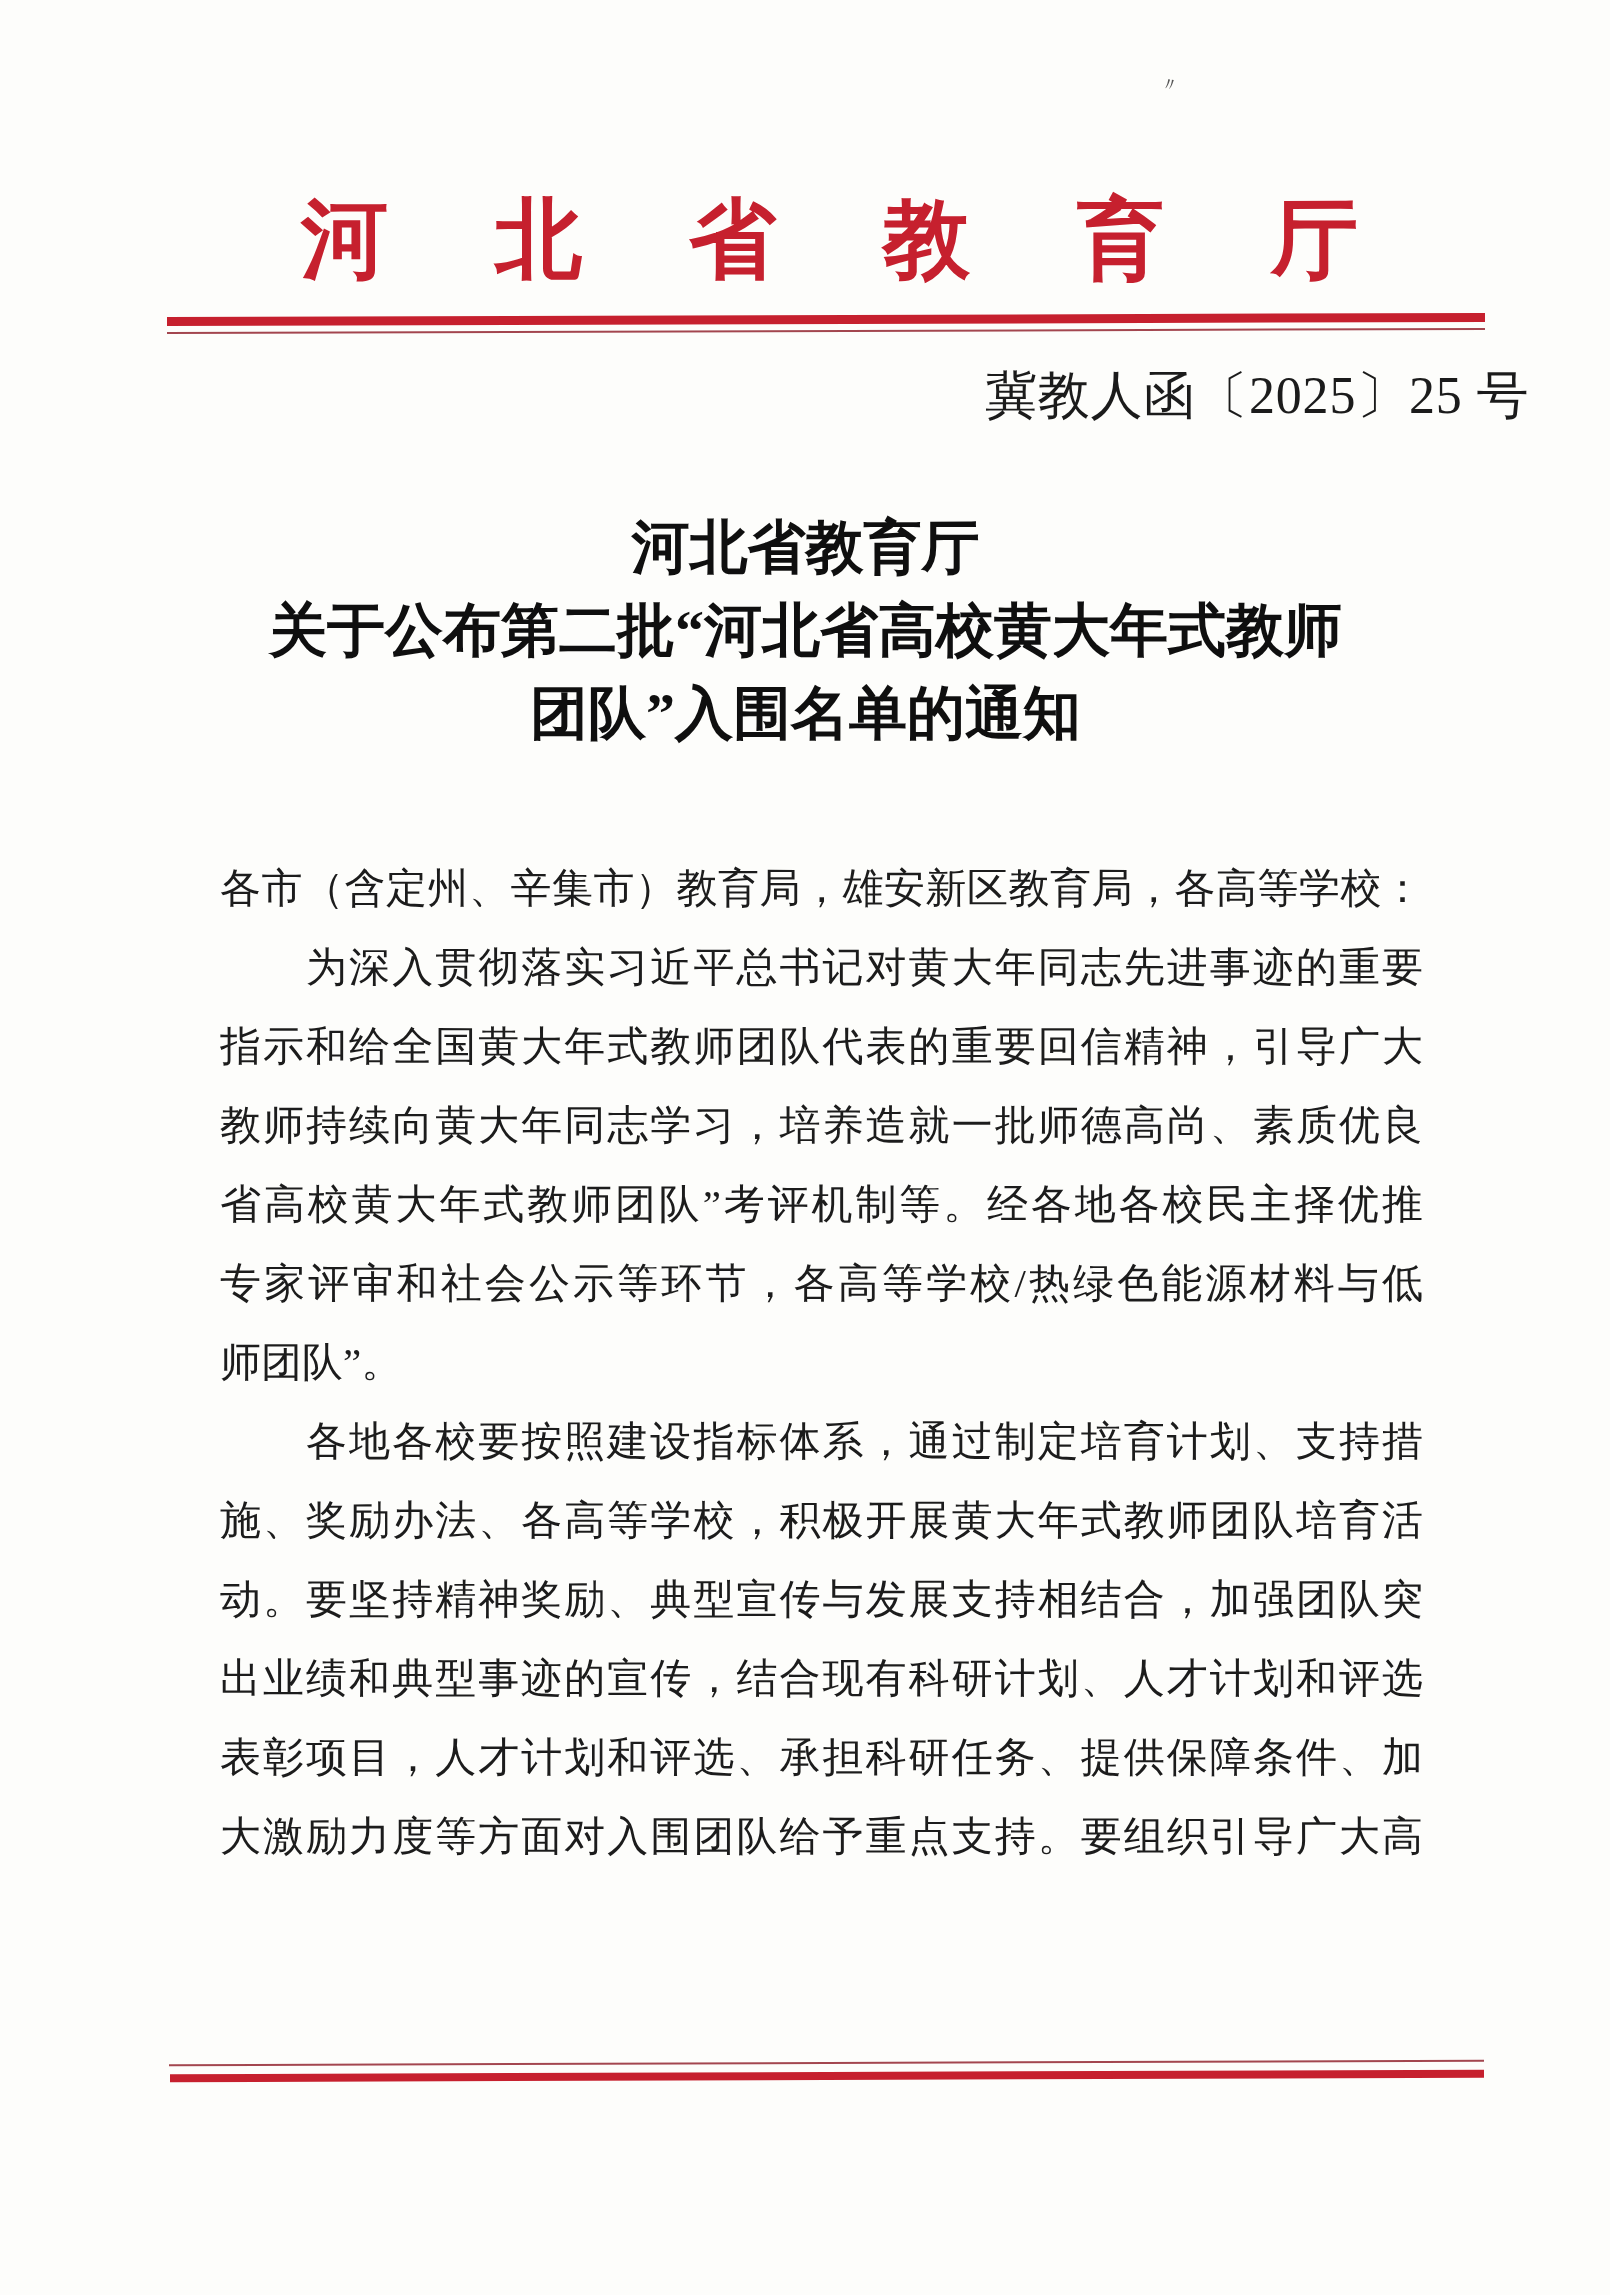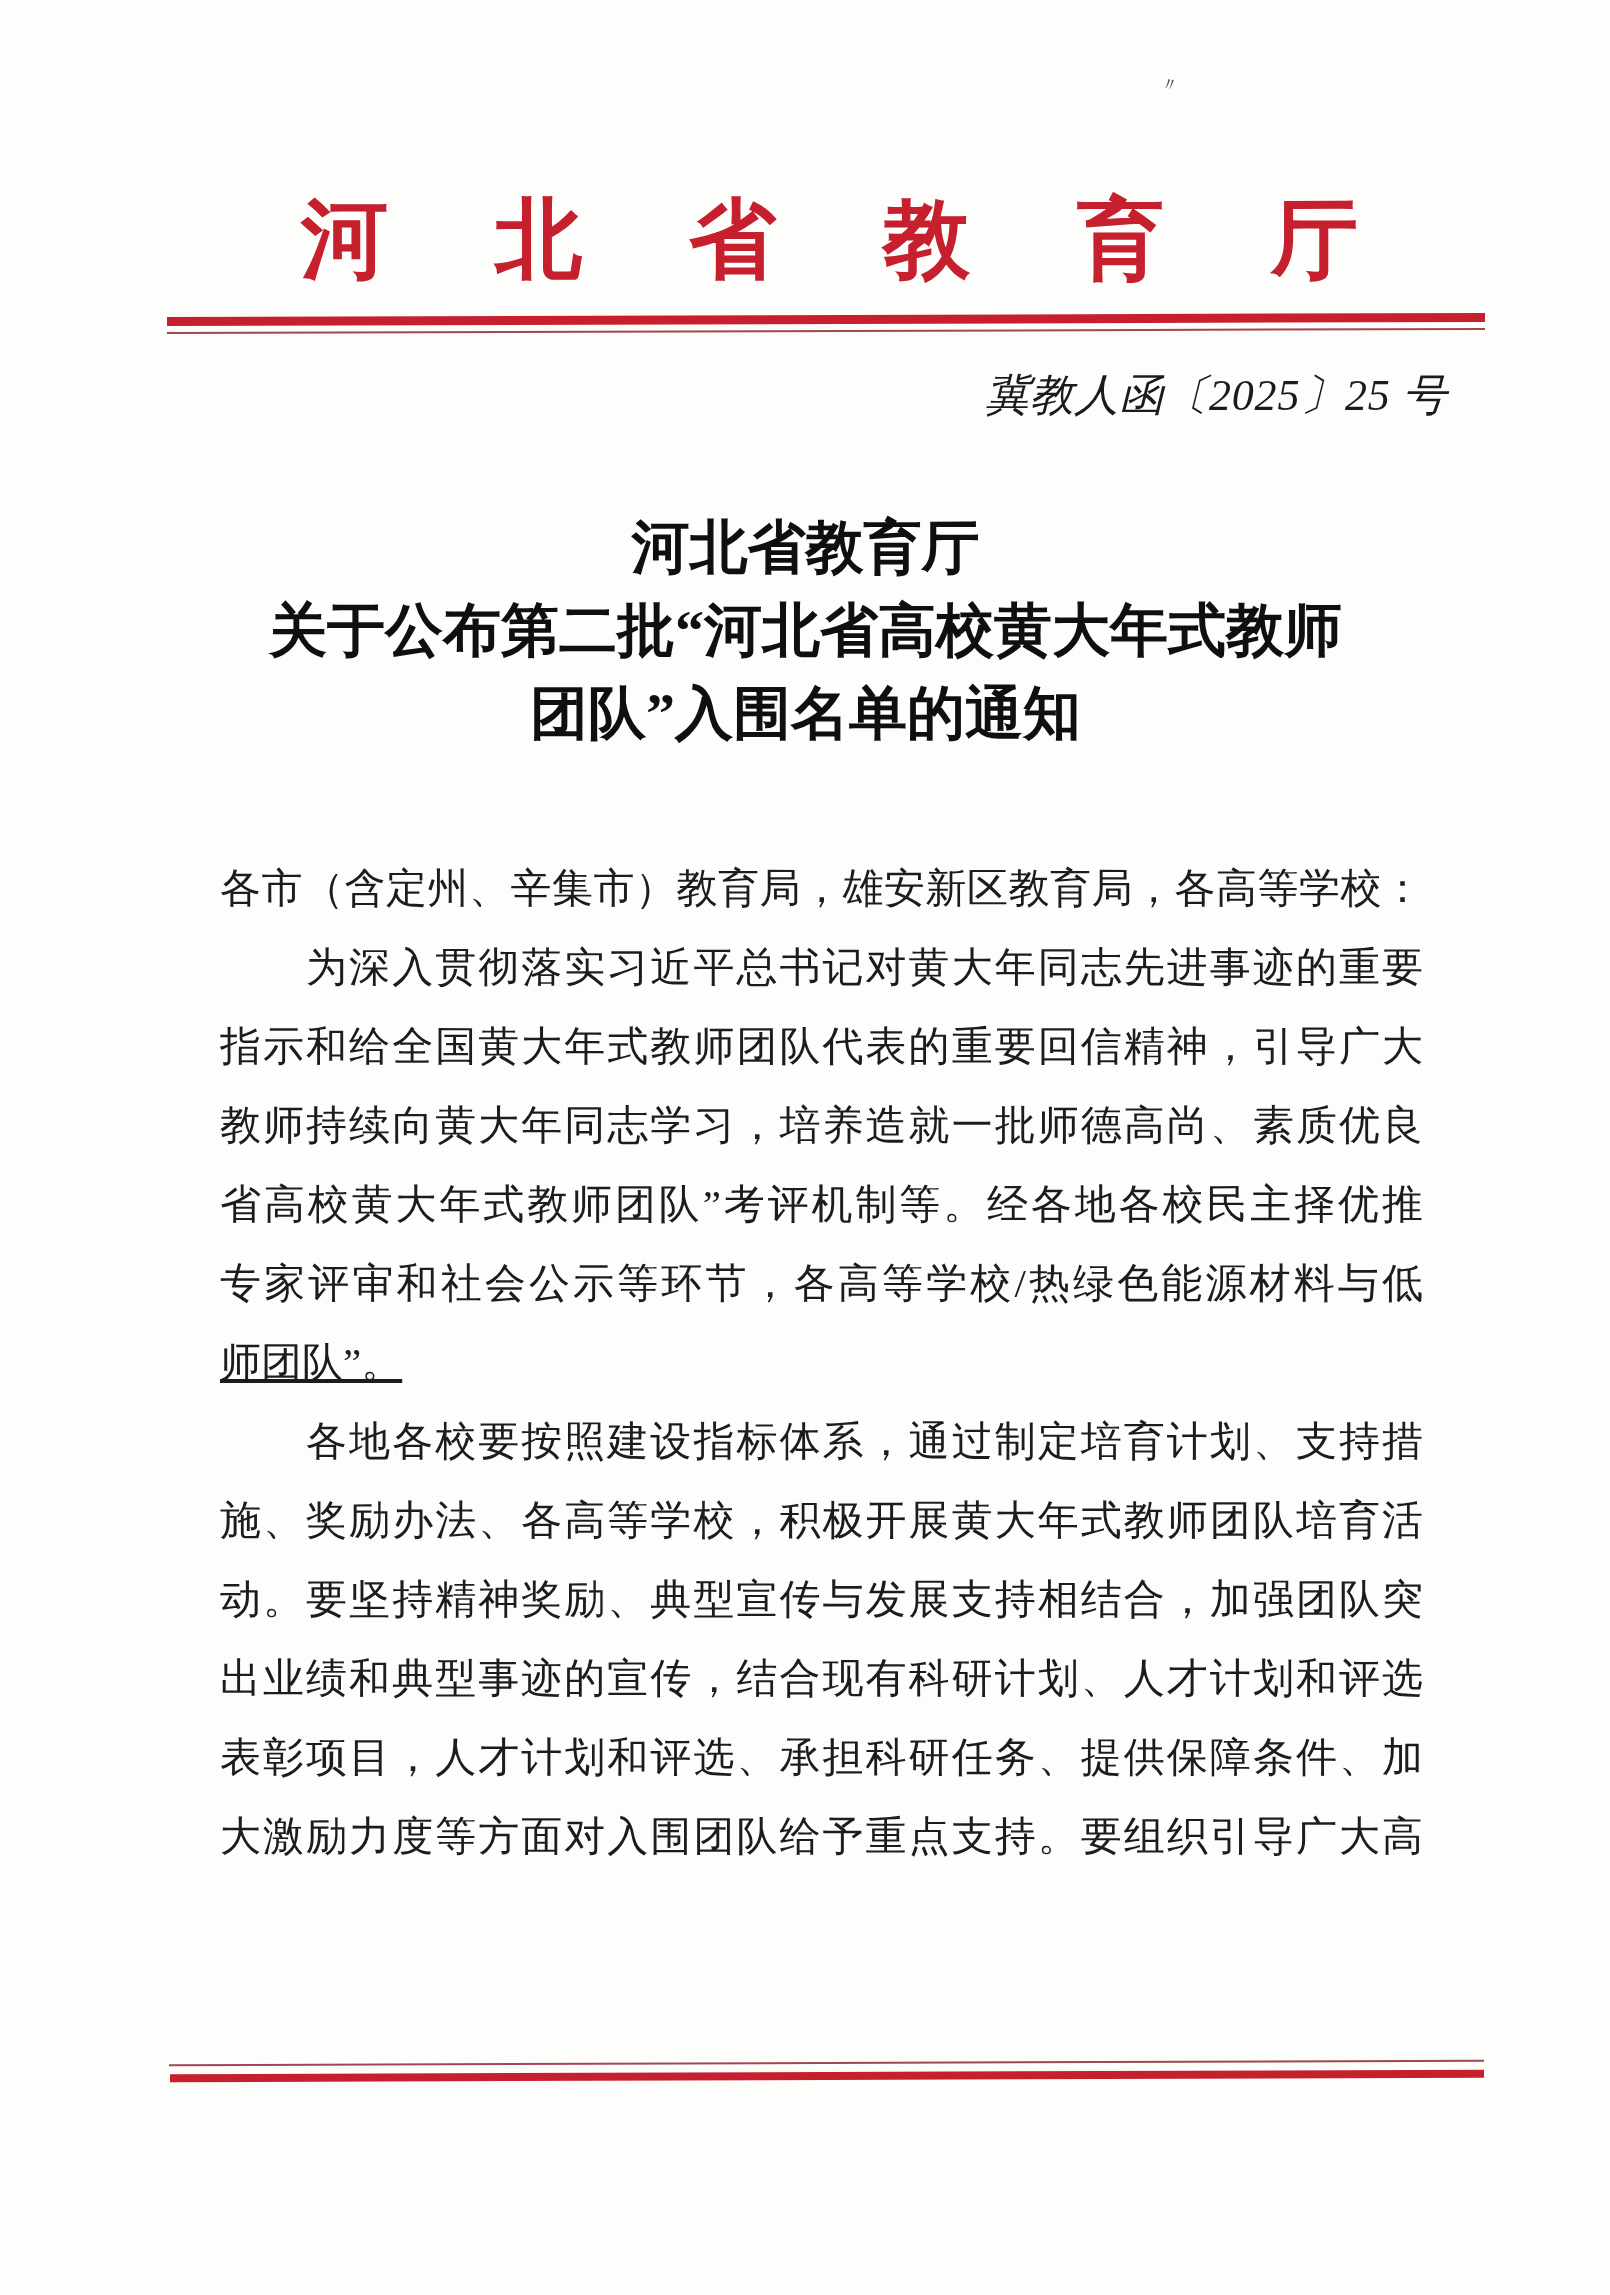--- a/index.html
+++ b/index.html
@@ -32,43 +32,42 @@
   }
   
   .rule{position:absolute;transform-origin:center;}
   .rule-top-thick{left:167px;top:315px;width:1318px;height:8.7px;background:var(--red);transform:rotate(-0.18deg);}
   .rule-top-thin{left:167px;top:330px;width:1318px;height:2.4px;background:var(--rule-thin);transform:rotate(-0.18deg);}
   .rule-bottom-thin{left:169px;top:2062px;width:1315px;height:2.4px;background:var(--rule-thin);transform:rotate(-0.2deg);}
   .rule-bottom-thick{left:170px;top:2072px;width:1314px;height:7.9px;background:var(--red);transform:rotate(-0.2deg);}
   
   .doc-number{
     position:absolute;left:985px;top:368px;
-    font-size:44px;line-height:55px;
-    color:#1b1b1b;letter-spacing:0.8px;white-space:nowrap;font-style:italic;
+    font-size:52px;line-height:55px;
+    color:#1b1b1b;letter-spacing:0.8px;white-space:nowrap;
   }
   
   .title{
     position:absolute;left:0;top:506px;width:1611px;
     text-align:center;font-weight:bold;color:#0f0f0f;
     font-size:58px;line-height:83px;
   }
   
   .body-block{
     position:absolute;left:220px;top:849px;width:1203px;
     font-size:41px;line-height:79px;color:var(--ink);
   }
   .body-block .line{
     height:79px;overflow:hidden;
     text-align:justify;
     text-align-last:justify;
     text-justify:inter-character;
   }
   .body-block .line.short{
     text-align-last:left;
-    text-decoration:underline;
   }
 </style>
 </head>
 <body>
 
 <div class="page">
 
   <span class="artifact">〃</span>
 
   <div class="agency">河北省教育厅</div>

